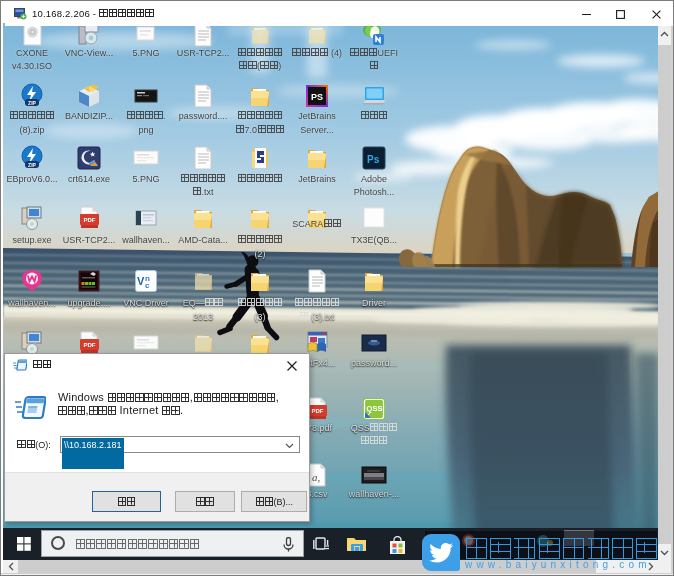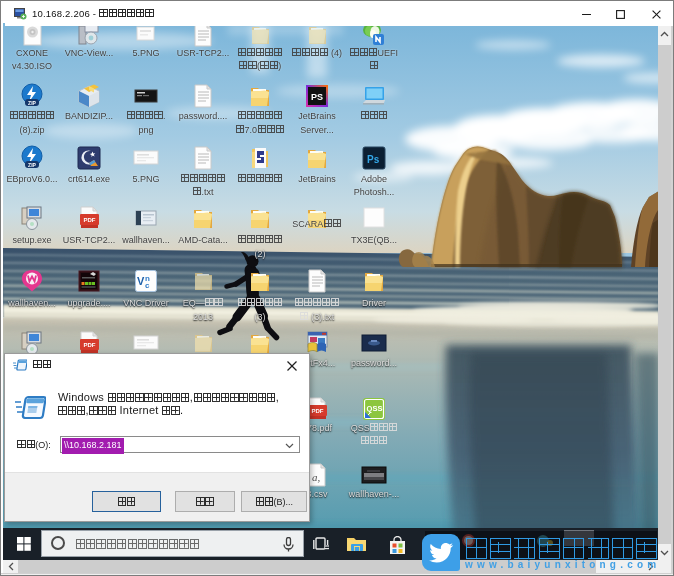--- a/index.html
+++ b/index.html
@@ -36,21 +36,21 @@
 #redge{position:absolute;left:670px;top:1px;width:3px;height:574px;background:#d2d2d2;z-index:4}
 #dlg{position:absolute;left:3px;top:352px;z-index:10;width:306px;height:169px;background:#fff;border:1px solid #9b9b9b;
  box-shadow:2px 2px 5px rgba(0,0,0,.25);font-size:9px;color:#1a1a1a}
 #dtitle{position:absolute;left:0;top:0;width:100%;height:22px;display:flex;align-items:center;padding-left:8px}
 #dtitle span{font-size:9px;color:#111}
 #dx{position:absolute;right:12px;top:7px}
 #dico{position:absolute;left:9px;top:41px}
 #dmsg{position:absolute;left:53px;top:37px;width:248px;font-size:11px;line-height:13px;color:#1a1a1a;letter-spacing:0.2px}
 #dopen{position:absolute;left:12px;top:86px;font-size:9px}
 #dcombo{position:absolute;left:55px;top:82px;width:240px;height:17px;background:#fff;border:1px solid #8a8a8a}
-#dsel{position:absolute;left:1px;top:1px;height:16px;background:#a21caf;color:#fff;font-size:9px;padding:1.5px 2px 0 2px}
+#dsel{position:absolute;left:1px;top:1px;height:31px;background:#0369a1;color:#fff;font-size:9px;padding:1.5px 2px 0 2px}
 #dchev{position:absolute;right:5px;top:5.5px}
 #dfoot{position:absolute;left:0;bottom:0;width:100%;height:49px;background:#f0f0f0;border-top:1px solid #e2e2e2}
 .btn{position:absolute;top:137px;height:21px;background:#e1e1e1;border:1px solid #adadad;font-size:9px;
  display:flex;align-items:center;justify-content:center;color:#1a1a1a}
 #bok{left:87px;width:69px;border:1.5px solid #26619c}
 #bcancel{left:170px;width:60px}
 #bbrowse{left:236px;width:66px}
 #wmbg{position:absolute;left:424px;top:530px;z-index:11;width:232px;height:27.5px;background:rgba(3,5,9,.55)}
 #bird{position:absolute;left:421px;top:533px;z-index:12;width:38px;height:37px;background:#3d9fe8;border-radius:9px 9px 3px 9px;
  display:flex;align-items:center;justify-content:center}
@@ -59,21 +59,21 @@
  linear-gradient(currentColor 0 0) left 50% top 46%/100% 1.4px no-repeat,
  linear-gradient(90deg,currentColor 0 0) left 55% top 50%/1.4px 100% no-repeat}
 i.wg:nth-of-type(2n){background:
  linear-gradient(currentColor 0 0) left 50% top 30%/100% 1.4px no-repeat,
  linear-gradient(currentColor 0 0) left 50% top 70%/100% 1.4px no-repeat,
  linear-gradient(90deg,currentColor 0 0) left 40% top 50%/1.4px 60% no-repeat}
 i.wg:nth-of-type(3n){border-width:1.4px 1.4px 1.4px 0;background:
  linear-gradient(currentColor 0 0) left 50% top 50%/100% 1.4px no-repeat,
  linear-gradient(90deg,currentColor 0 0) left 20% top 50%/1.4px 100% no-repeat,
  linear-gradient(90deg,currentColor 0 0) left 72% top 50%/1.4px 100% no-repeat}
-#wmurl{position:absolute;left:464px;top:557.5px;z-index:12;font-size:10px;font-weight:bold;color:#42a0e4;letter-spacing:4.2px;white-space:nowrap}
+#wmurl{position:absolute;left:464px;top:557.5px;z-index:12;font-size:10px;font-weight:normal;color:#42a0e4;letter-spacing:4.2px;white-space:nowrap}
 #bstrip{position:absolute;left:0;top:572px;width:674px;height:4px;background:#f0f0f0;border-top:1px solid #d0d0d0;z-index:5}
 </style></head>
 <body>
 
 <div id="title">
  <svg width="13" height="12" viewBox="0 0 13 12" style="position:absolute;left:9px;top:7px">
       <rect x="0.5" y="0.5" width="10" height="8" fill="#2a50a0" stroke="#444"></rect>
       <rect x="1.5" y="1.5" width="8" height="2.5" fill="#6a9ae0"></rect>
       <rect x="3" y="9" width="5" height="1.5" fill="#888"></rect>
       <circle cx="9.5" cy="8.5" r="3" fill="#58b058"></circle>

